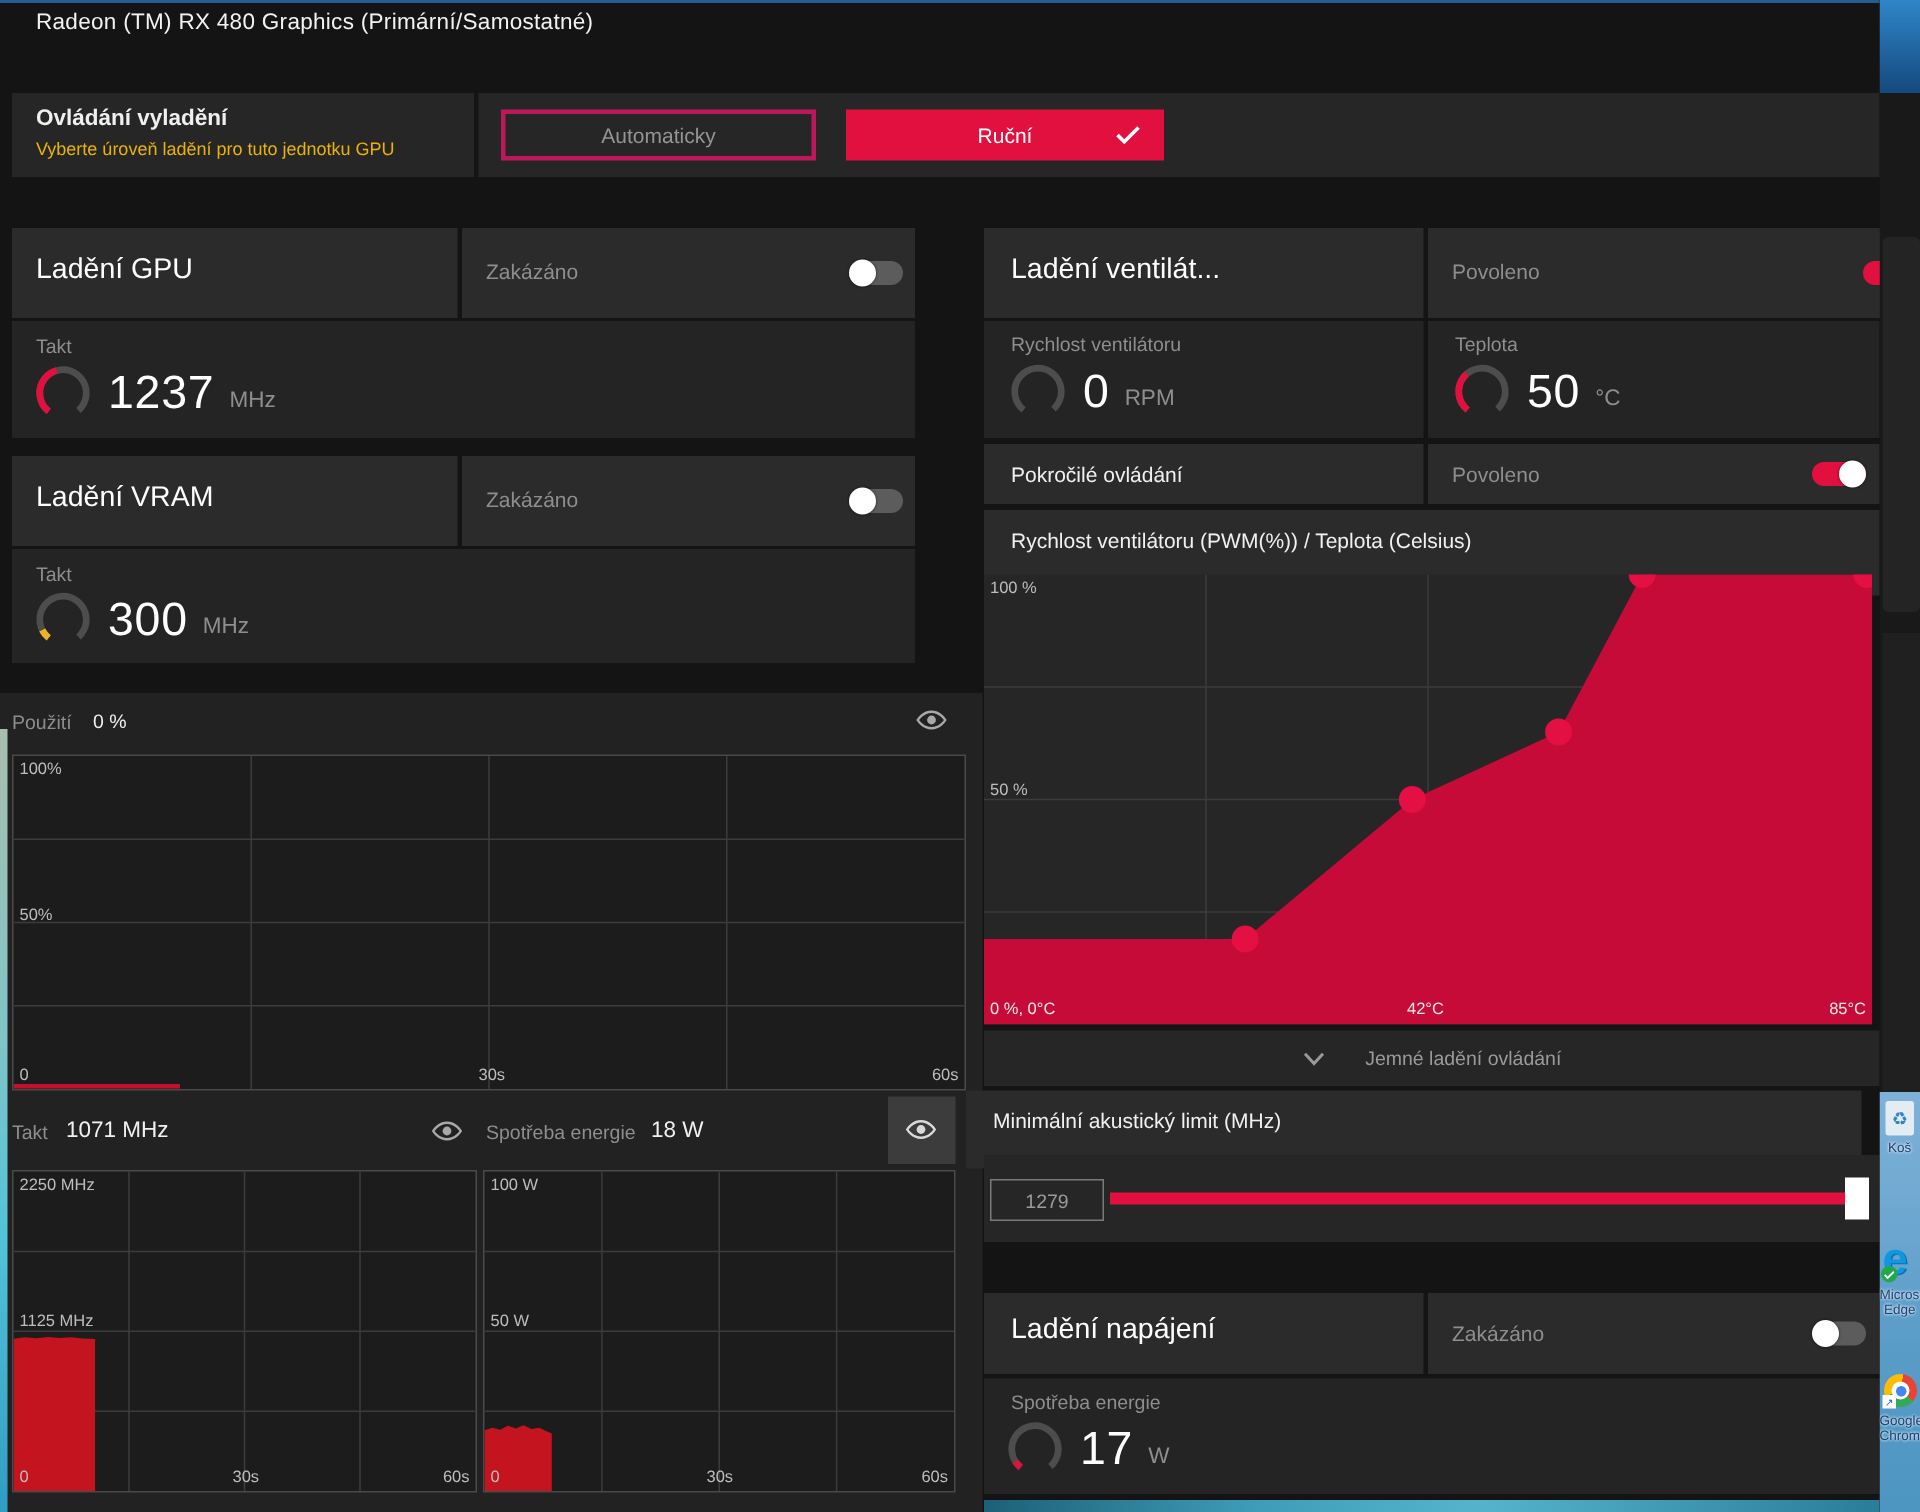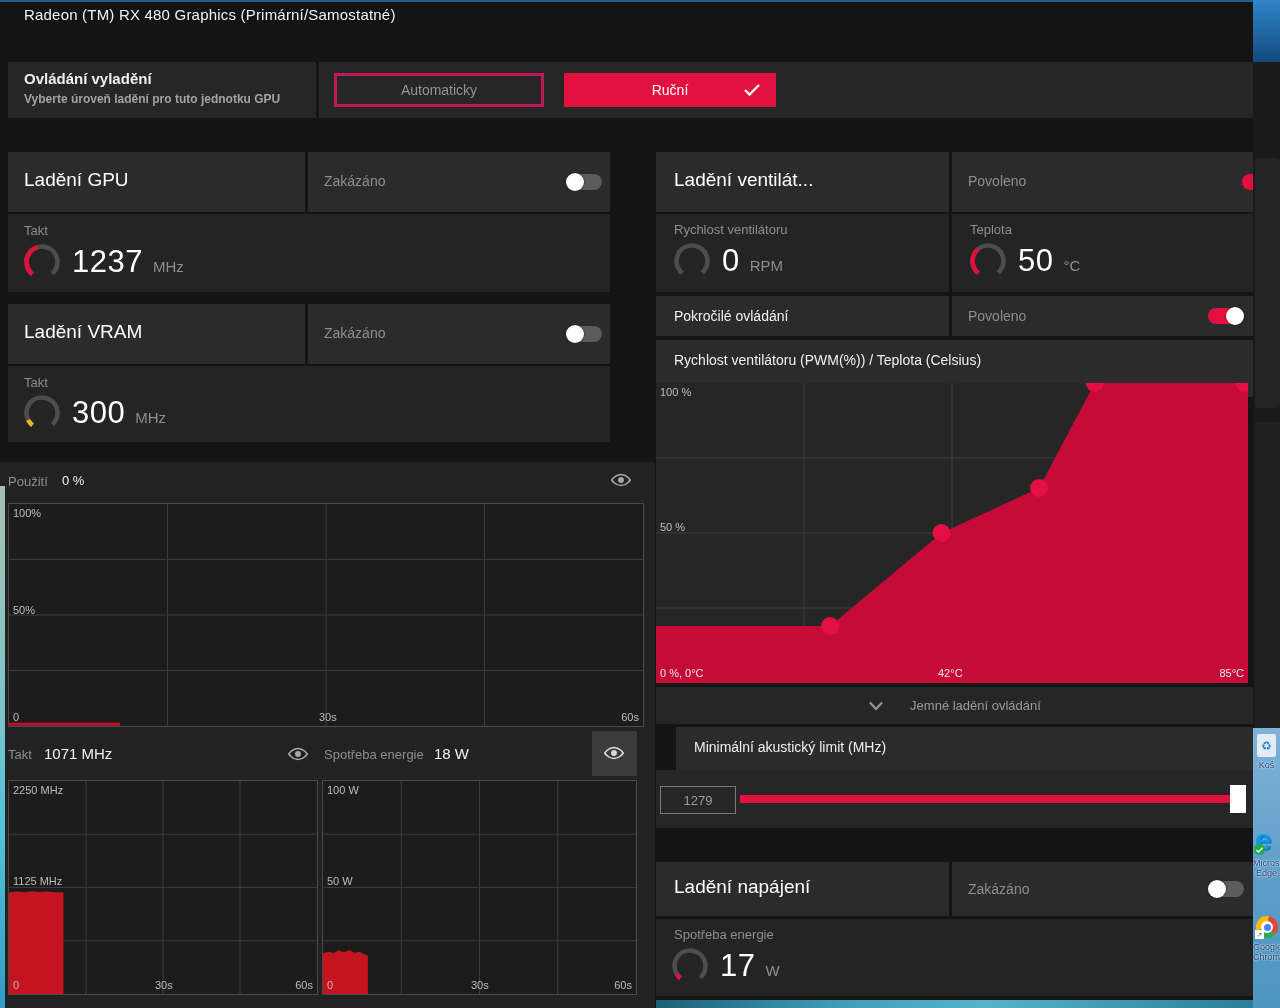--- a/index.html
+++ b/index.html
@@ -5,21 +5,21 @@
   html,body{margin:0;padding:0;background:#131313;width:1280px;height:1008px;overflow:hidden;
     font-family:"Liberation Sans",sans-serif;color:#e8e8e8;-webkit-font-smoothing:antialiased;}
   .abs{position:absolute;}
   #stage{position:relative;width:1280px;height:1008px;background:#141414;}
   .topline{left:0;top:0;width:1253px;height:2px;background:#2b7cc4;opacity:.7;}
   .titlebar{left:24px;top:6px;font-size:15px;color:#f2f2f2;letter-spacing:.2px;}
   .panel{background:#262626;}
   .cardhead{background:#2b2b2b;}
   .cardbody{background:#242424;}
   .card-title{font-size:19px;color:#fdfdfd;}
-  .gray{color:#a3a3a3;font-weight:bold;}
+  .gray{color:#eab308;}
   .state-label{font-size:14px;color:#8e8e8e;}
   .vdiv{background:#141414;width:3px;}
   .btn{display:flex;align-items:center;justify-content:center;font-size:14px;cursor:pointer;box-sizing:border-box;}
   .btn-outline{border:3px solid #be185d;color:#949494;background:transparent;}
   .btn-primary{background:#e2103f;color:#fff;}
   .toggle{width:36px;height:16px;border-radius:9px;background:#5c5c5c;position:relative;cursor:pointer;}
   .toggle .knob{position:absolute;left:0;top:-1px;width:18px;height:18px;border-radius:50%;background:#fff;box-shadow:0 0 2px rgba(0,0,0,.6);}
   .toggle.on{background:#e2103f;}
   .toggle.on .knob{left:auto;right:0;}
   .metric-label{font-size:13px;color:#8e8e8e;}
@@ -248,21 +248,21 @@
     <div class="tick" style="right:4px;bottom:4px;color:#e8e8e8;">85°C</div>
   </div>
 
   <div class="abs panel finetune" style="left:656px;top:687px;width:597px;height:37px;">
     <svg style="width:16px;height:10px;" viewBox="0 0 16 10">
       <polyline points="2,1.5 8,8 14,1.5" fill="none" stroke="#9a9a9a" stroke-width="2"></polyline>
     </svg>
     <span>Jemné ladění ovládání</span>
   </div>
 
-  <div class="abs cardhead" style="left:676px;top:727px;width:597px;height:52px;">
+  <div class="abs cardhead" style="left:644px;top:727px;width:597px;height:52px;">
     <div class="abs rowtitle" style="left:18px;top:12px;">Minimální akustický limit (MHz)</div>
   </div>
   <div class="abs panel" style="left:656px;top:770px;width:597px;height:58px;">
     <input class="num-box" style="left: 4px; top: 16px;" value="1279">
     <div class="abs slider-track" style="left:84px;top:25px;width:500px;"></div>
     <div class="abs slider-handle" style="left:574px;top:15px;"></div>
   </div>
 
   <div class="abs cardhead" style="left:656px;top:862px;width:597px;height:54px;">
     <div class="abs card-title" style="left:18px;top:14px;">Ladění napájení</div>

